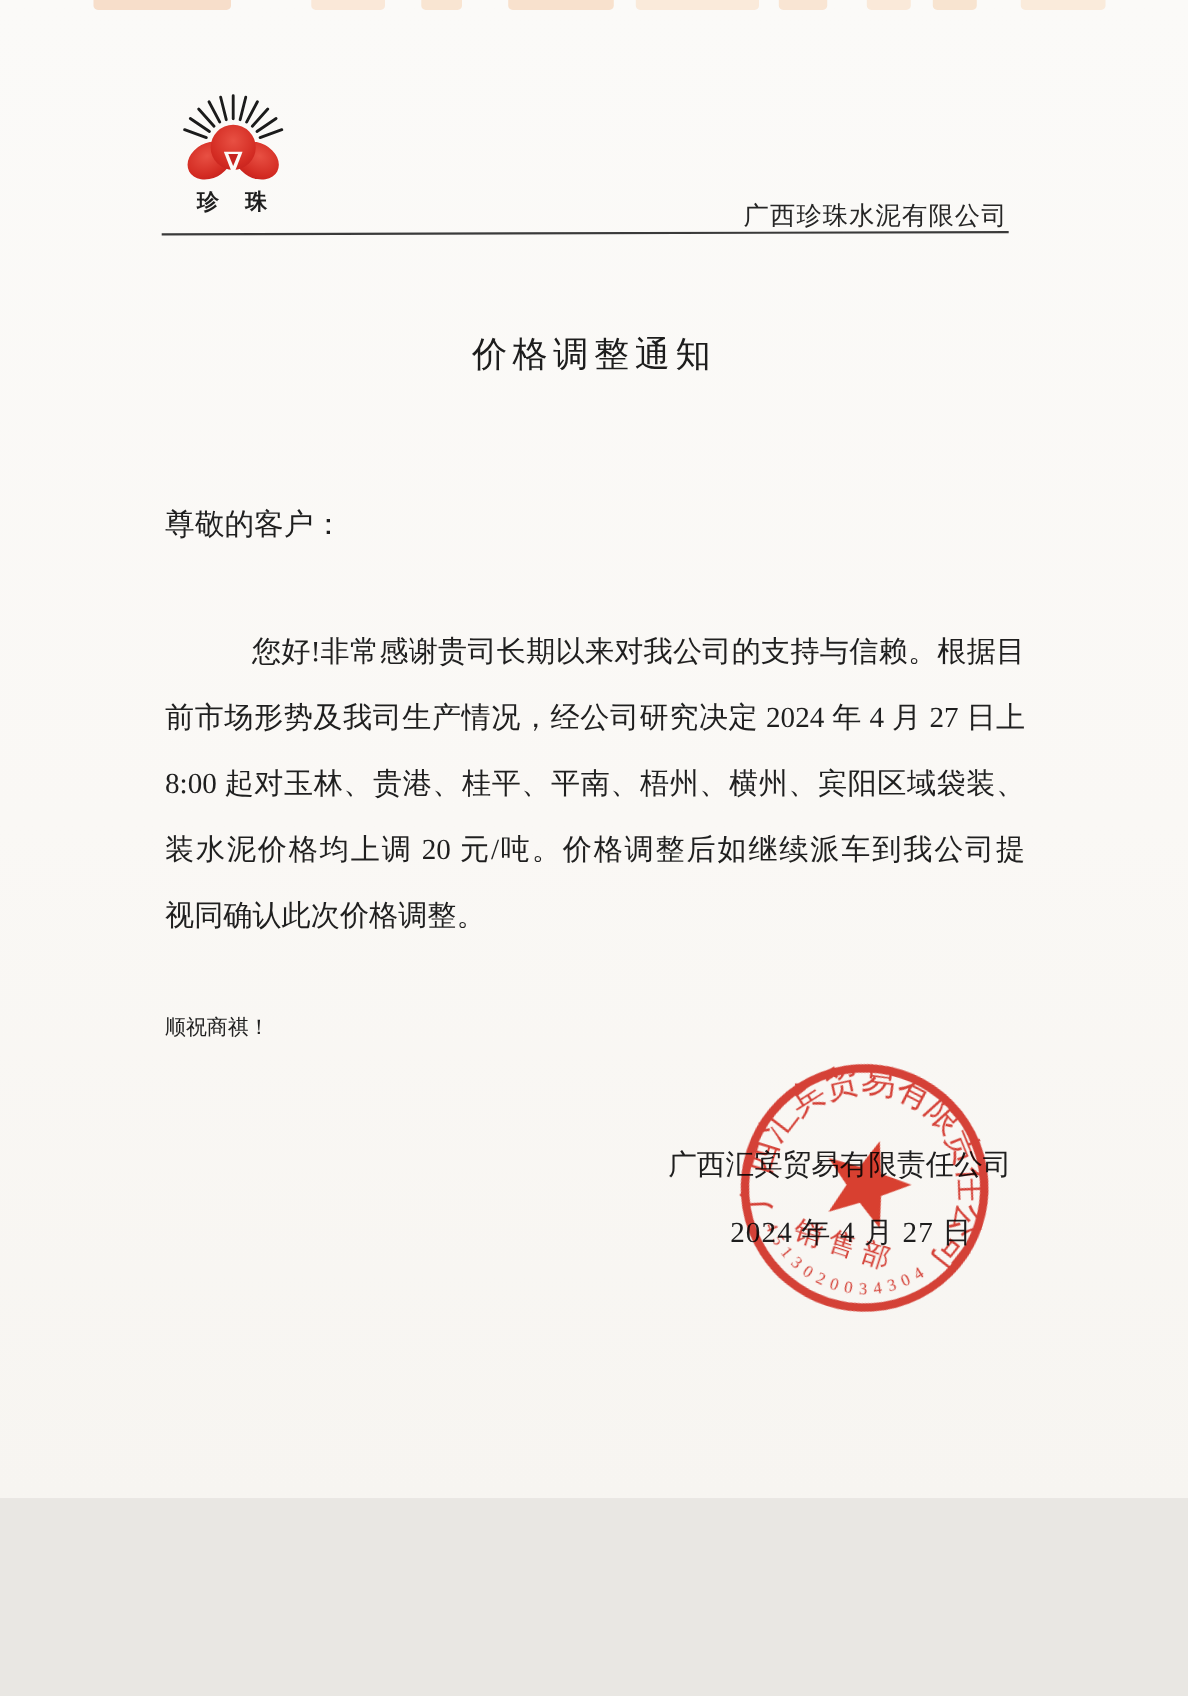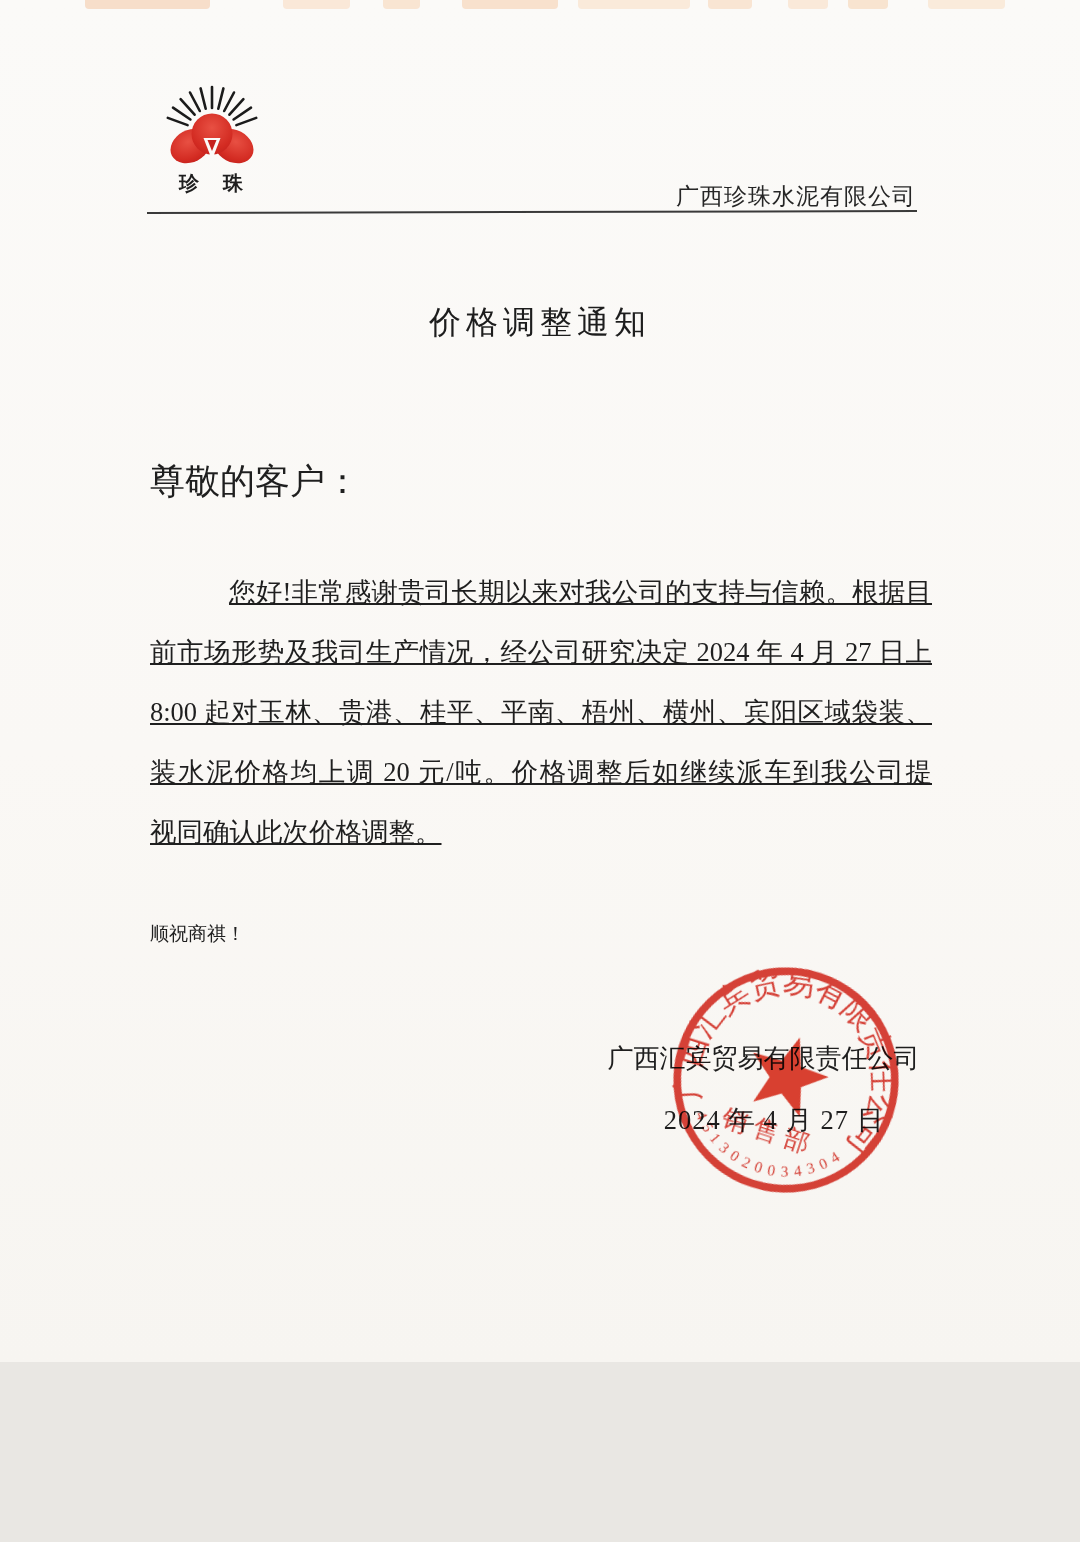--- a/index.html
+++ b/index.html
@@ -26,23 +26,23 @@
     font-size:23px;letter-spacing:1px;color:#262626;
   }
   .header-rule{
     position:absolute;left:147px;top:211px;width:770px;height:2px;
     background:#3a3a3a;transform:rotate(-0.15deg);
   }
   .doc-title{
     position:absolute;left:0;right:0;top:301px;
     text-align:center;font-size:32px;letter-spacing:5px;color:#1d1d1d;
   }
-  .salutation{position:absolute;left:150px;top:458px;font-size:35px;color:#1f1f1f;}
+  .salutation{position:absolute;left:150px;top:458px;font-size:27px;color:#1f1f1f;}
   .body-block{position:absolute;left:150px;top:562px;width:782px;font-size:26.5px;color:#1f1f1f;}
-  .body-line{height:60px;line-height:60px;white-space:nowrap;text-decoration:underline;}
+  .body-line{height:60px;line-height:60px;white-space:nowrap;}
   .body-line.jl{text-align:justify;text-align-last:justify;white-space:normal;height:60px;overflow:hidden;}
   .body-line.indent{text-indent:79px;}
   .closing{position:absolute;left:150px;top:921px;font-size:19px;color:#1f1f1f;}
   .sig-company{
     position:absolute;left:601px;top:1041px;width:325px;
     text-align:center;font-size:26px;color:#1e1e1e;
   }
   .sig-date{
     position:absolute;left:612px;top:1102px;width:324px;
     text-align:center;font-size:26.5px;letter-spacing:1px;color:#1e1e1e;

